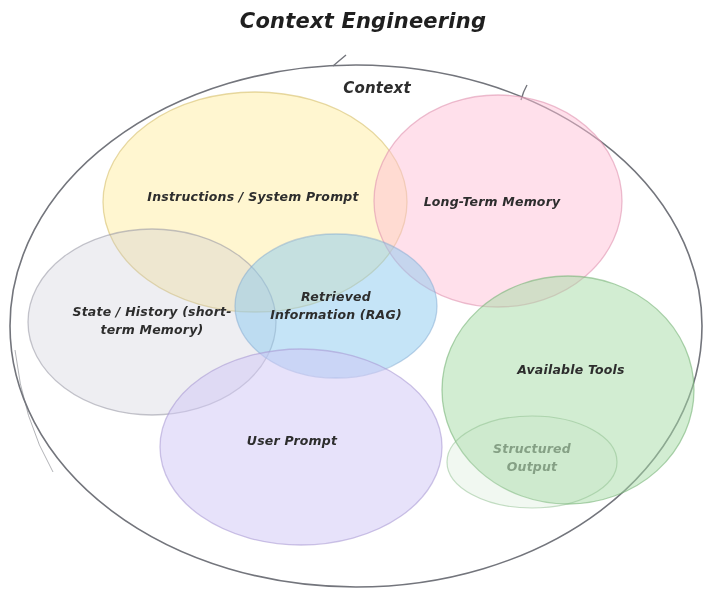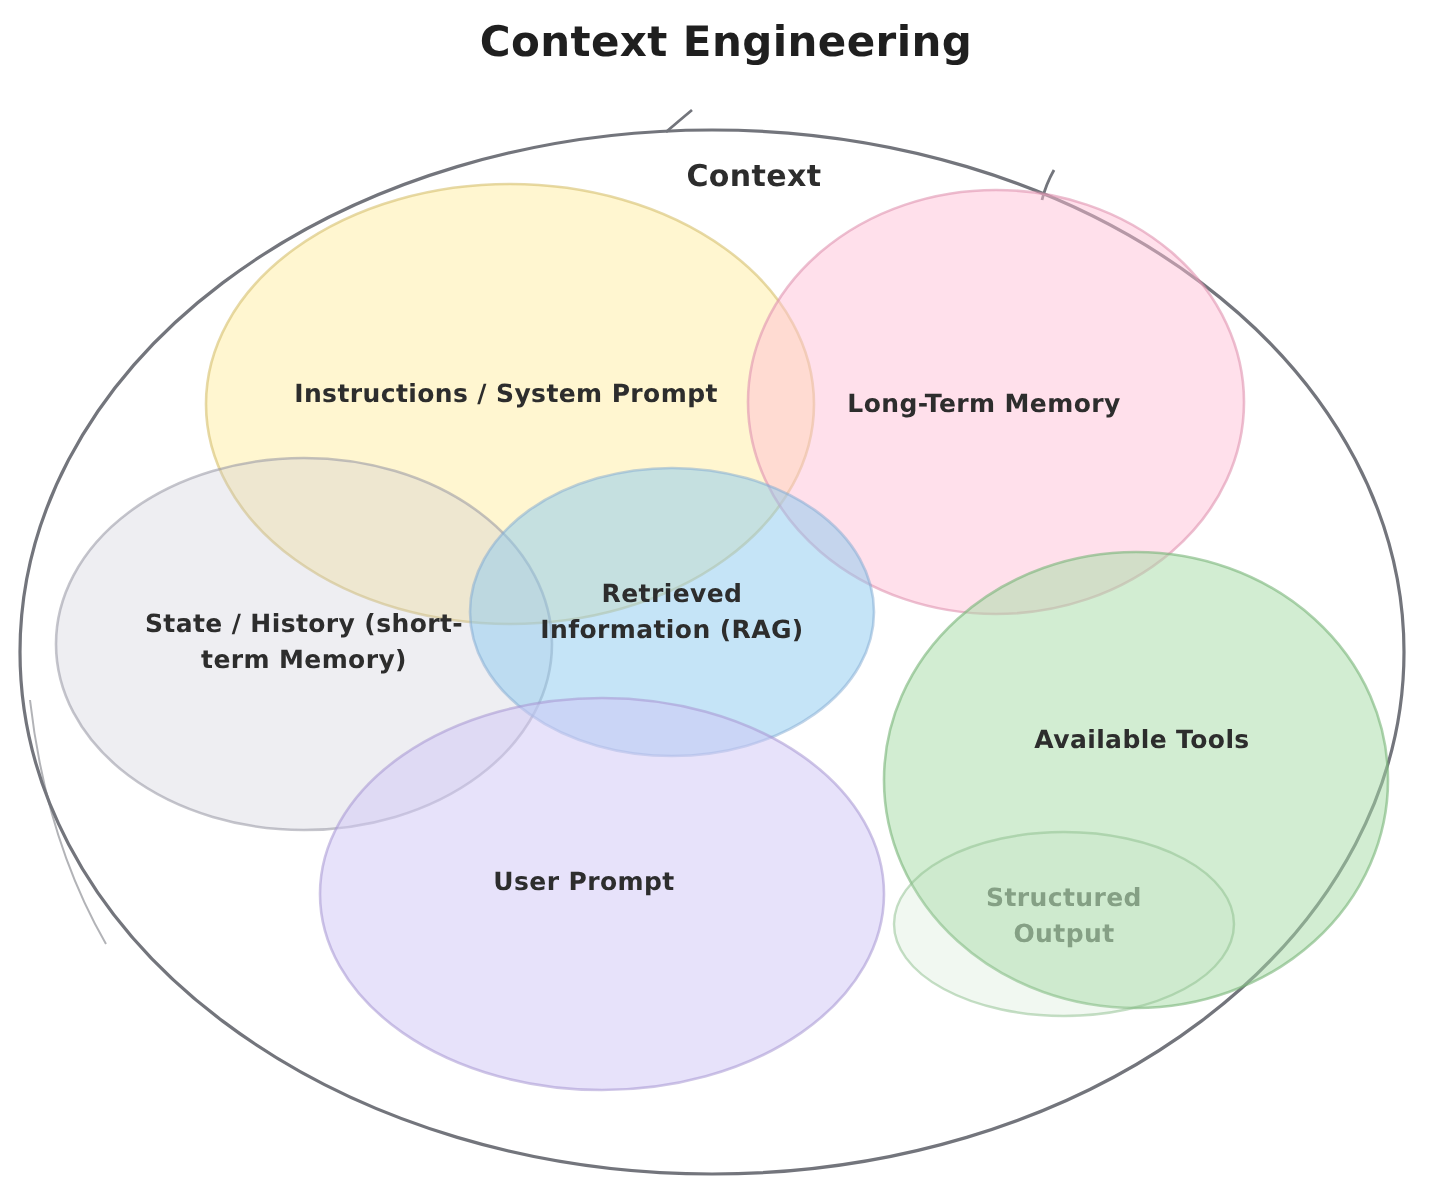--- a/index.html
+++ b/index.html
@@ -7,20 +7,21 @@
     padding: 0;
     background: #ffffff;
   }
   .stage {
     position: relative;
     width: 720px;
     height: 595px;
     background: #ffffff;
     overflow: hidden;
     font-family: "DejaVu Sans", sans-serif;
+    font-style: italic;
   }
   svg text {
     font-family: "DejaVu Sans", sans-serif;
     letter-spacing: 0.2px;
   }
   .diagram-title-text {
     font-size: 21px;
     font-weight: 700;
   }
   .outer-label-text {

